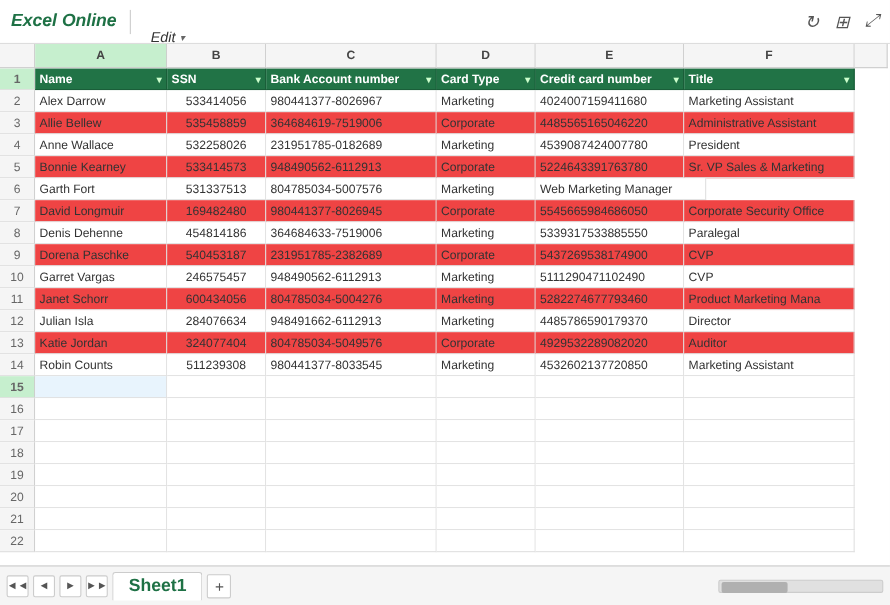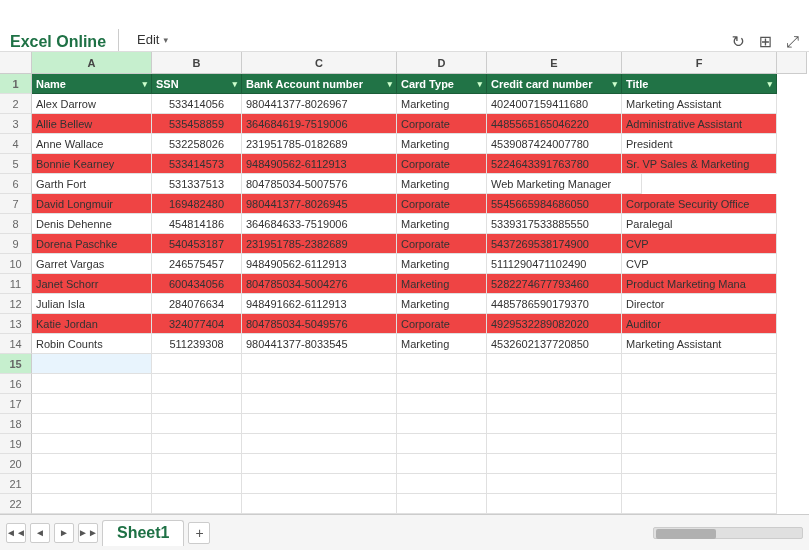--- a/index.html
+++ b/index.html
@@ -1,19 +1,19 @@
 <!DOCTYPE html>
 <html><head>
   <meta charset="utf-8">
   <style>
     * { margin: 0; padding: 0; box-sizing: border-box; }
     body { font-family: 'Segoe UI', Arial, sans-serif; font-size: 12px; background: #f0f0f0; width: 809px; height: 550px; overflow: hidden; display: flex; flex-direction: column; }
 
     
-    .top-bar { display: flex; align-items: flex-end; background: #fff; border-bottom: 1px solid #ddd; padding: 0 10px; height: 52px; gap: 12px; }
+    .top-bar { display: flex; align-items: center; background: #fff; border-bottom: 1px solid #ddd; padding: 0 10px; height: 40px; gap: 12px; font-style: italic; }
     .app-logo { font-size: 16px; font-weight: 700; color: #1e7145; }
     .divider { width: 1px; height: 22px; background: #ccc; }
     .edit-menu { display: flex; align-items: center; gap: 4px; cursor: pointer; font-size: 13px; color: #333; padding: 4px 6px; margin-top: 28px; }
     .chevron-icon { font-size: 9px; color: #666; }
     .top-bar-right { margin-left: auto; display: flex; align-items: center; gap: 14px; }
     .toolbar-icon { font-size: 16px; color: #555; cursor: pointer; }
 
     
     .spreadsheet-container { flex: 1; display: flex; flex-direction: column; overflow: hidden; background: #fff; }
 

